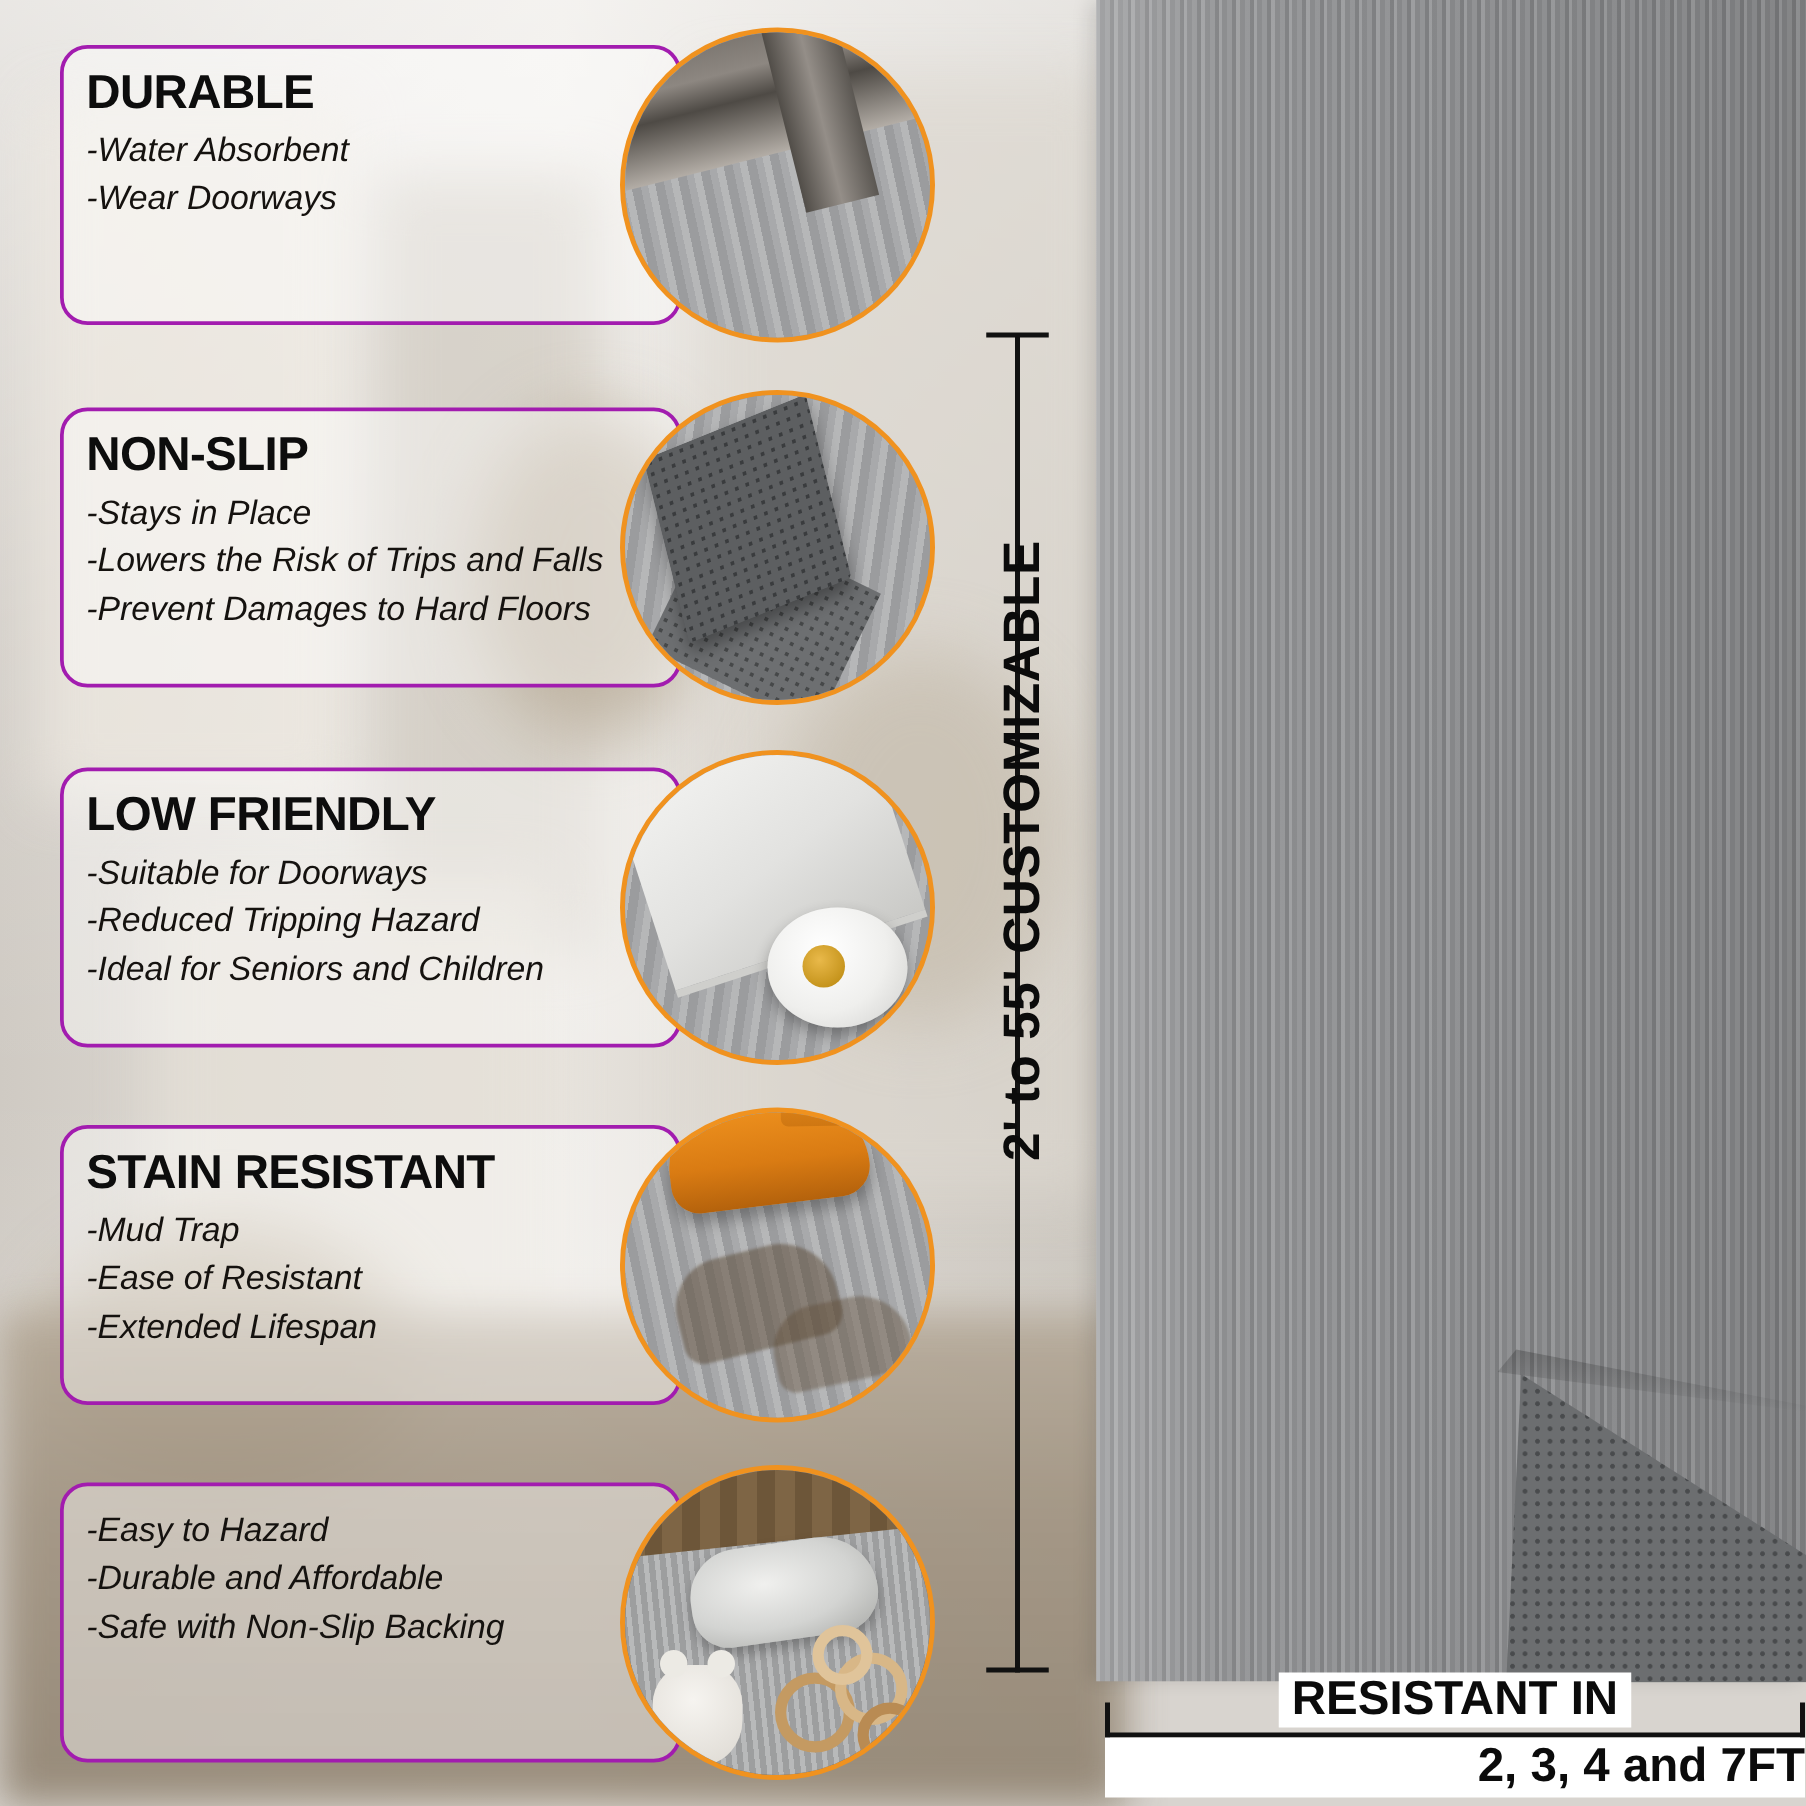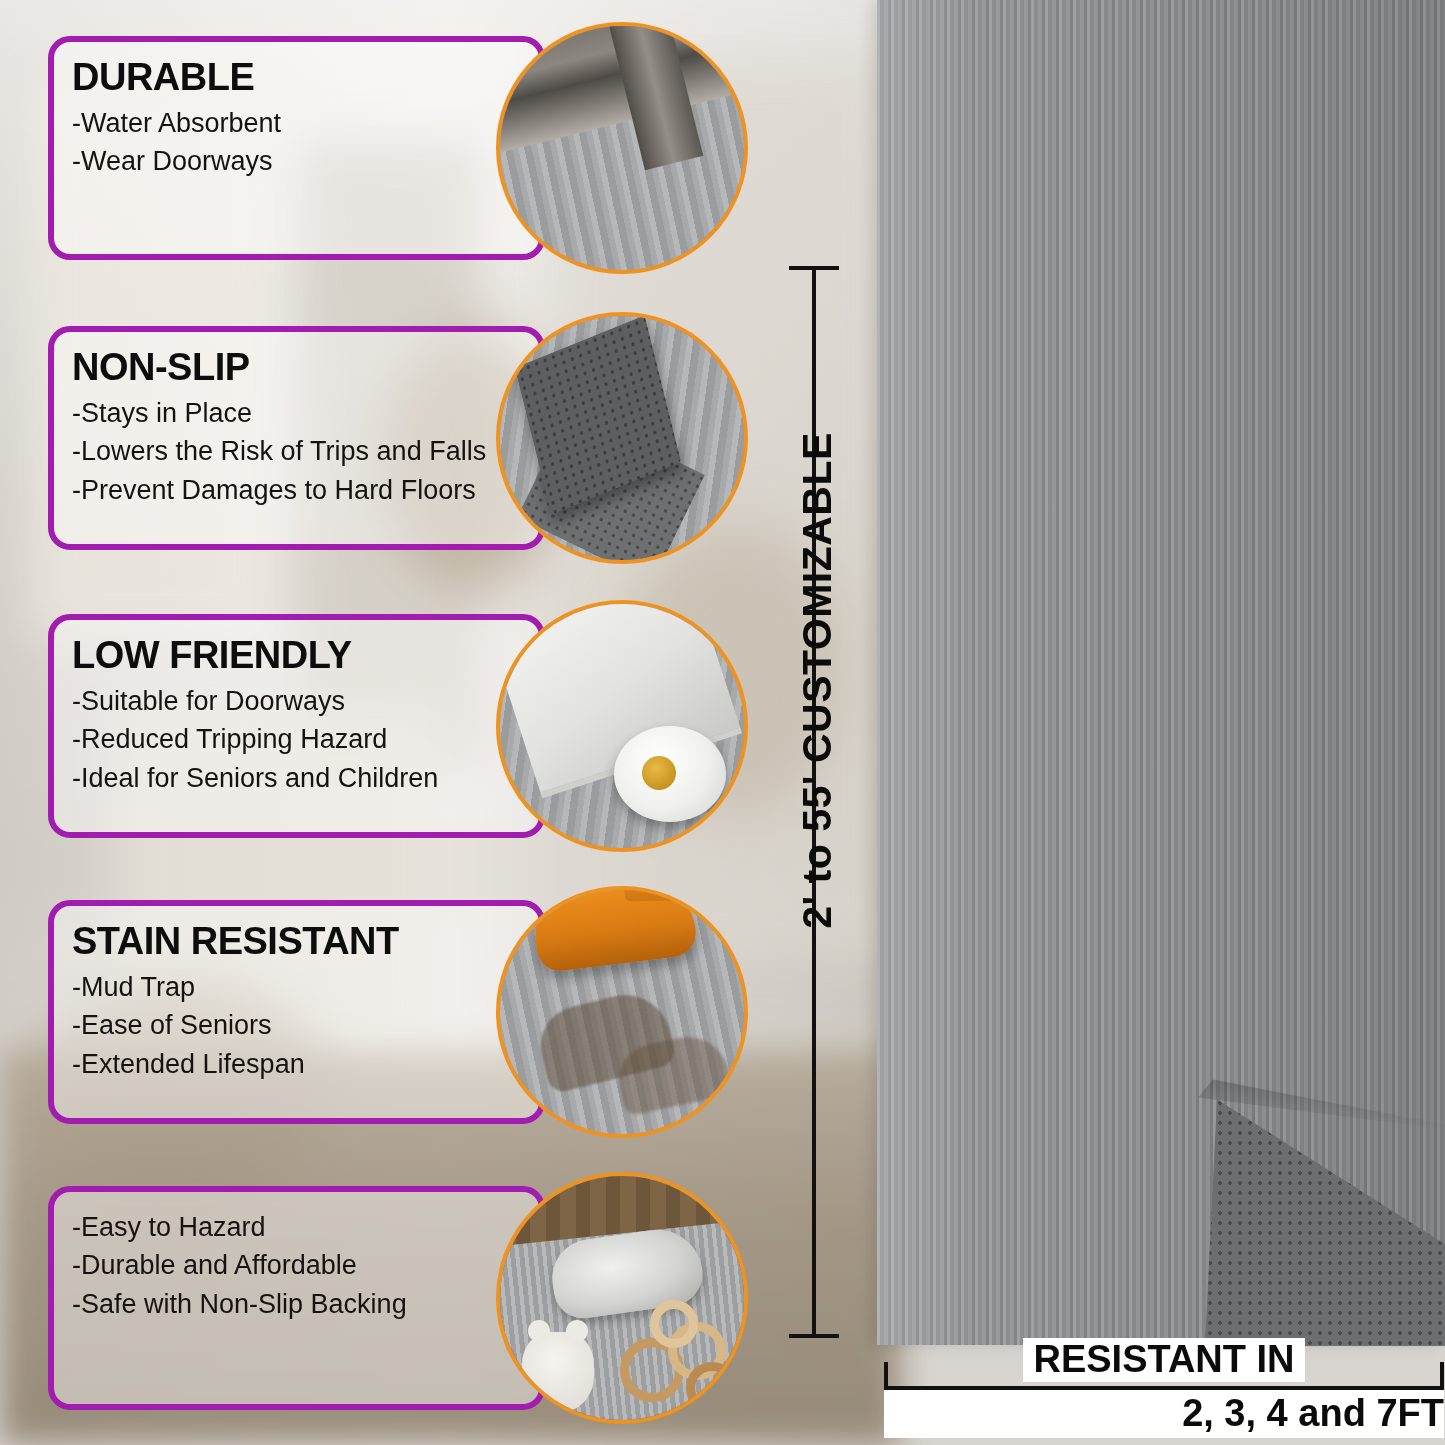--- a/index.html
+++ b/index.html
@@ -46,38 +46,39 @@
     background: linear-gradient(180deg, #b4a897 0%, #9d8f7c 40%, #8b7d6a 100%);
     filter: blur(16px);
     opacity: 0.85;
   }
 
   
   .feature {
     position: absolute;
     left: 48px;
     width: 497px;
-    border: 6px solid #a21caf;
+    border: 3px solid #a21caf;
     border-radius: 22px;
     background: rgba(255,255,255,0.42);
     box-sizing: border-box;
     padding: 16px 20px 16px 18px;
   }
   .feature h2 {
     margin: 0 0 6px 0;
     font-size: 38px;
     font-weight: bold;
     letter-spacing: -0.5px;
     color: #0d0d0d;
     line-height: 1.05;
   }
   .feature ul {
     margin: 0;
     padding: 0;
     list-style: none;
+    font-style: italic;
   }
   .feature li {
     font-size: 27px;
     color: #15120f;
     line-height: 1.42;
     white-space: nowrap;
   }
 
   
   .bubble {
@@ -467,21 +468,21 @@
       <div class="ribs diag2"></div>
       <div class="b3-door"></div>
       <div class="b3-robot"></div>
     </div>
   </div>
 
   <div class="feature" style="top:900px; height:224px;">
     <h2>STAIN RESISTANT</h2>
     <ul>
       <li>-Mud Trap</li>
-      <li>-Ease of Seniors</li>
+      <li>-Ease of Resistant</li>
       <li>-Extended Lifespan</li>
     </ul>
   </div>
   <div class="bubble" style="left:496px; top:886px;">
     <div class="inner">
       <div class="ribs diag"></div>
       <div class="b4-print"></div>
       <div class="b4-print2"></div>
       <div class="b4-boot"></div>
     </div>

